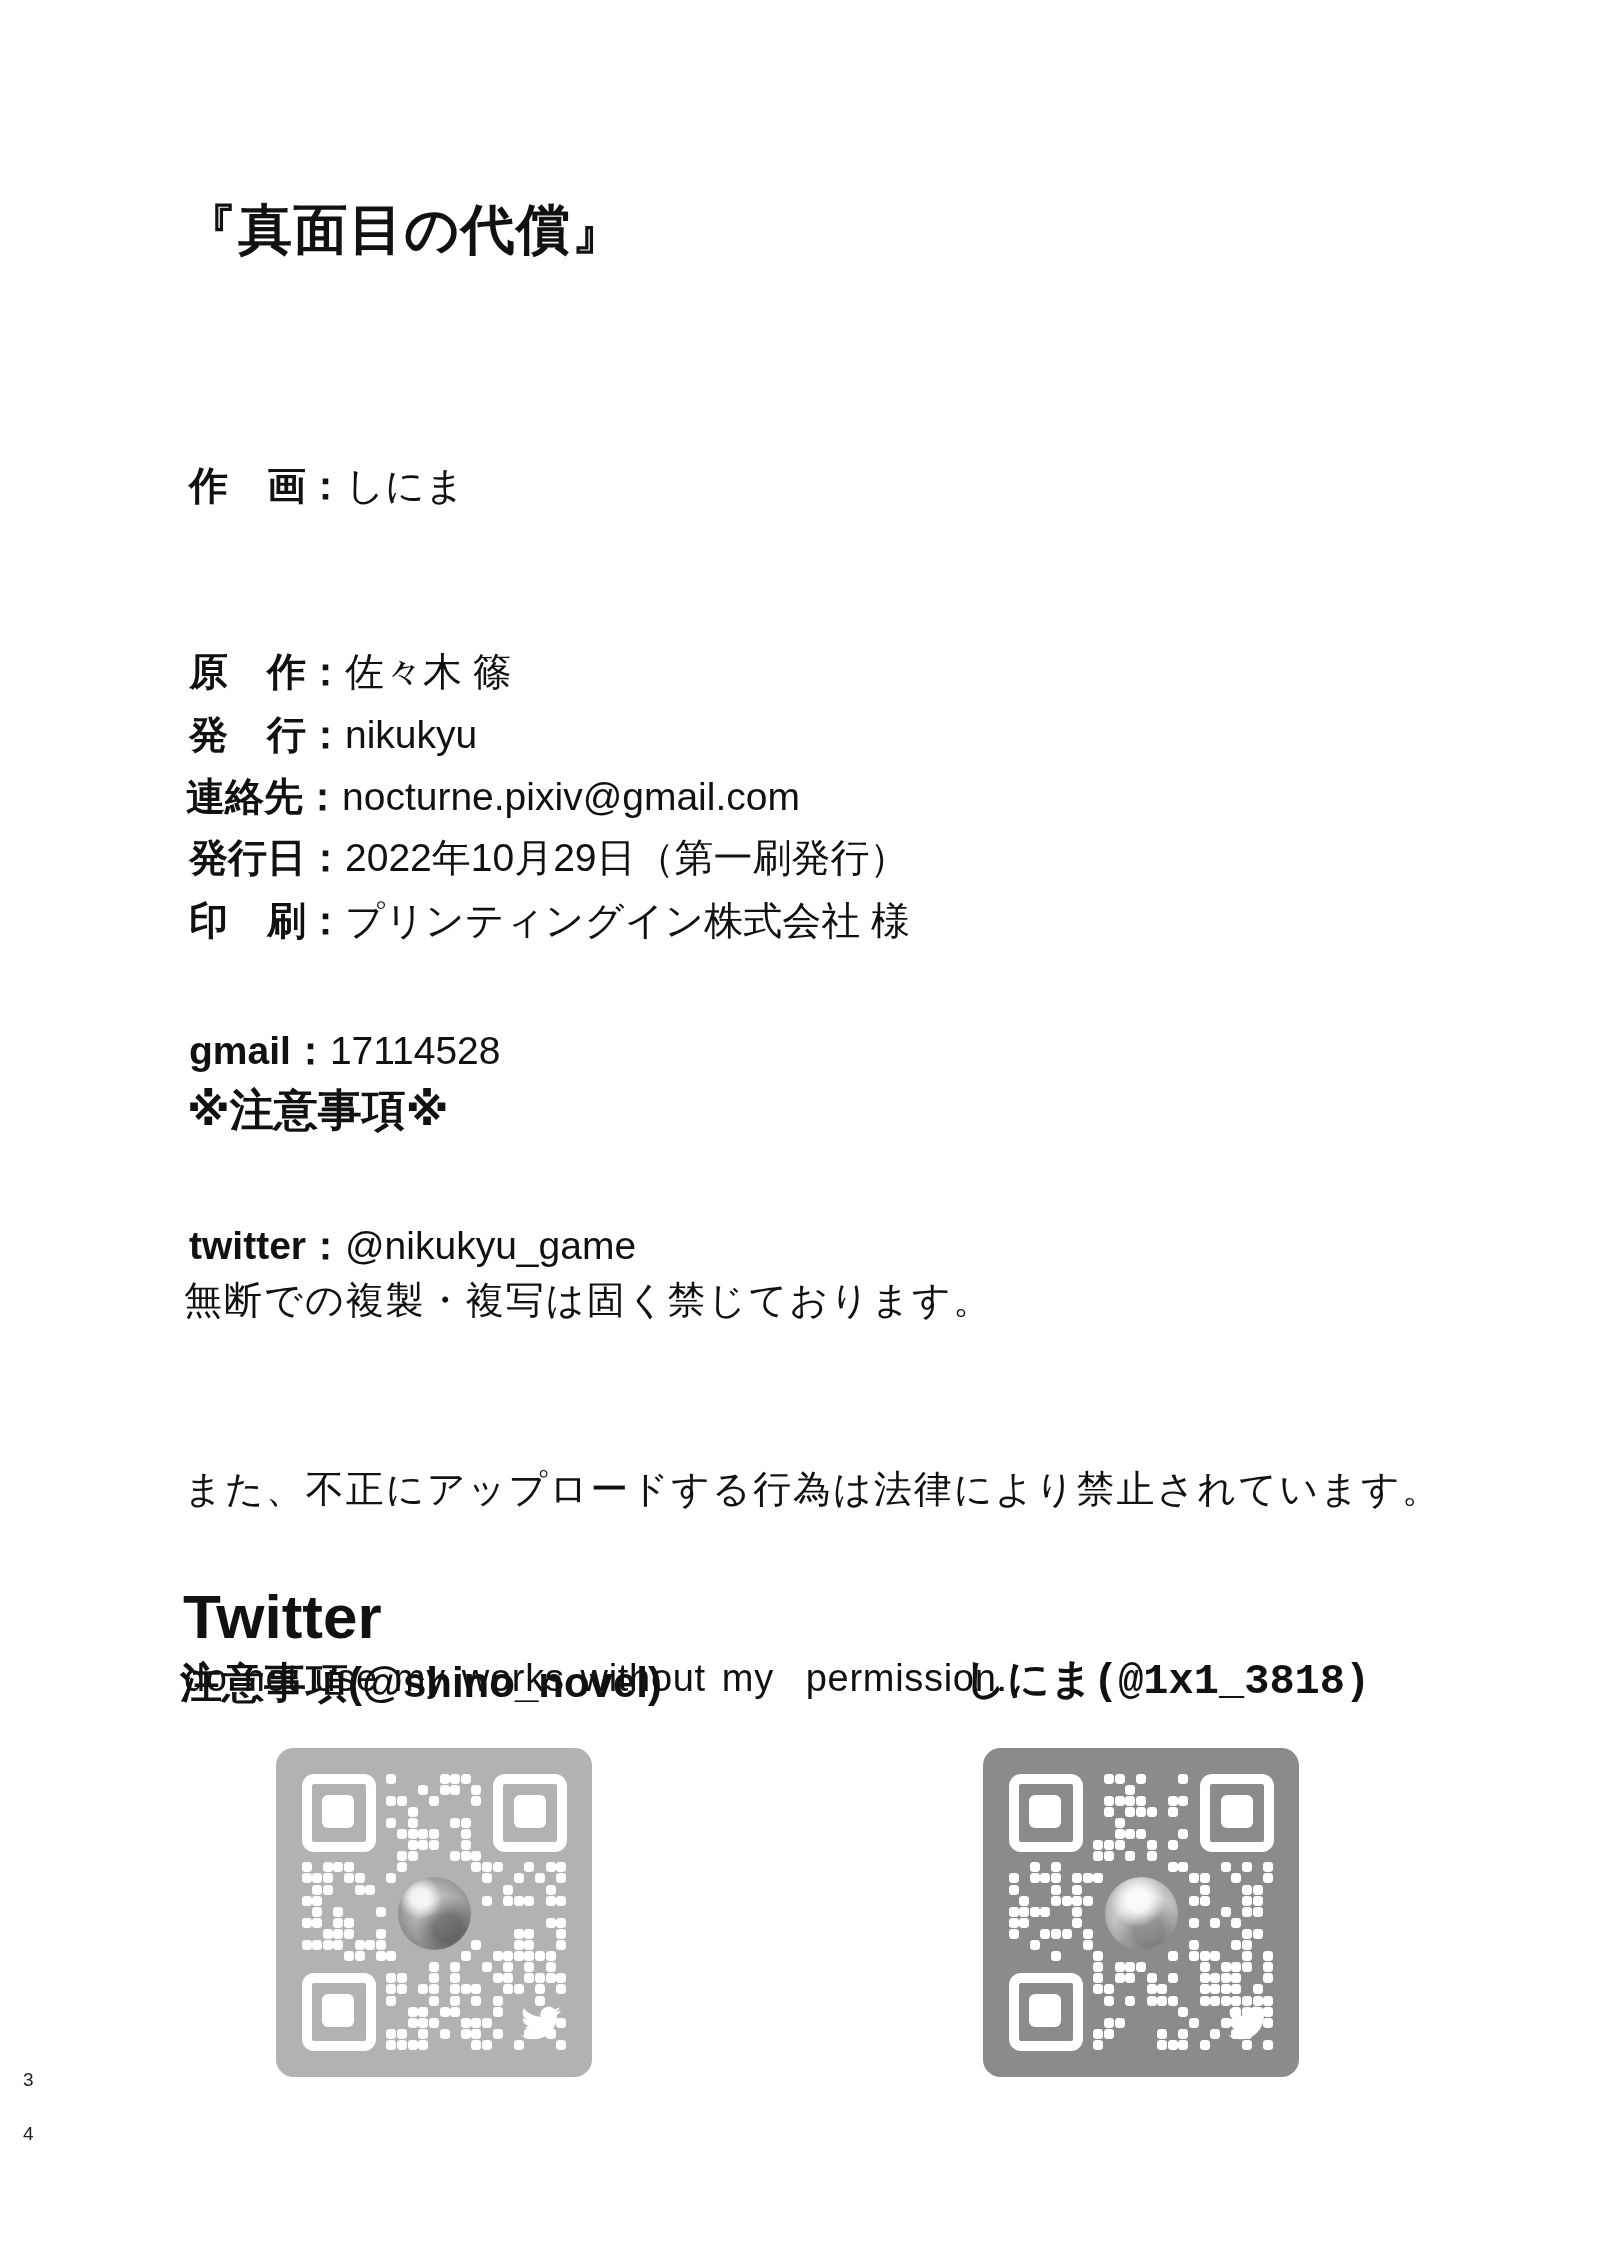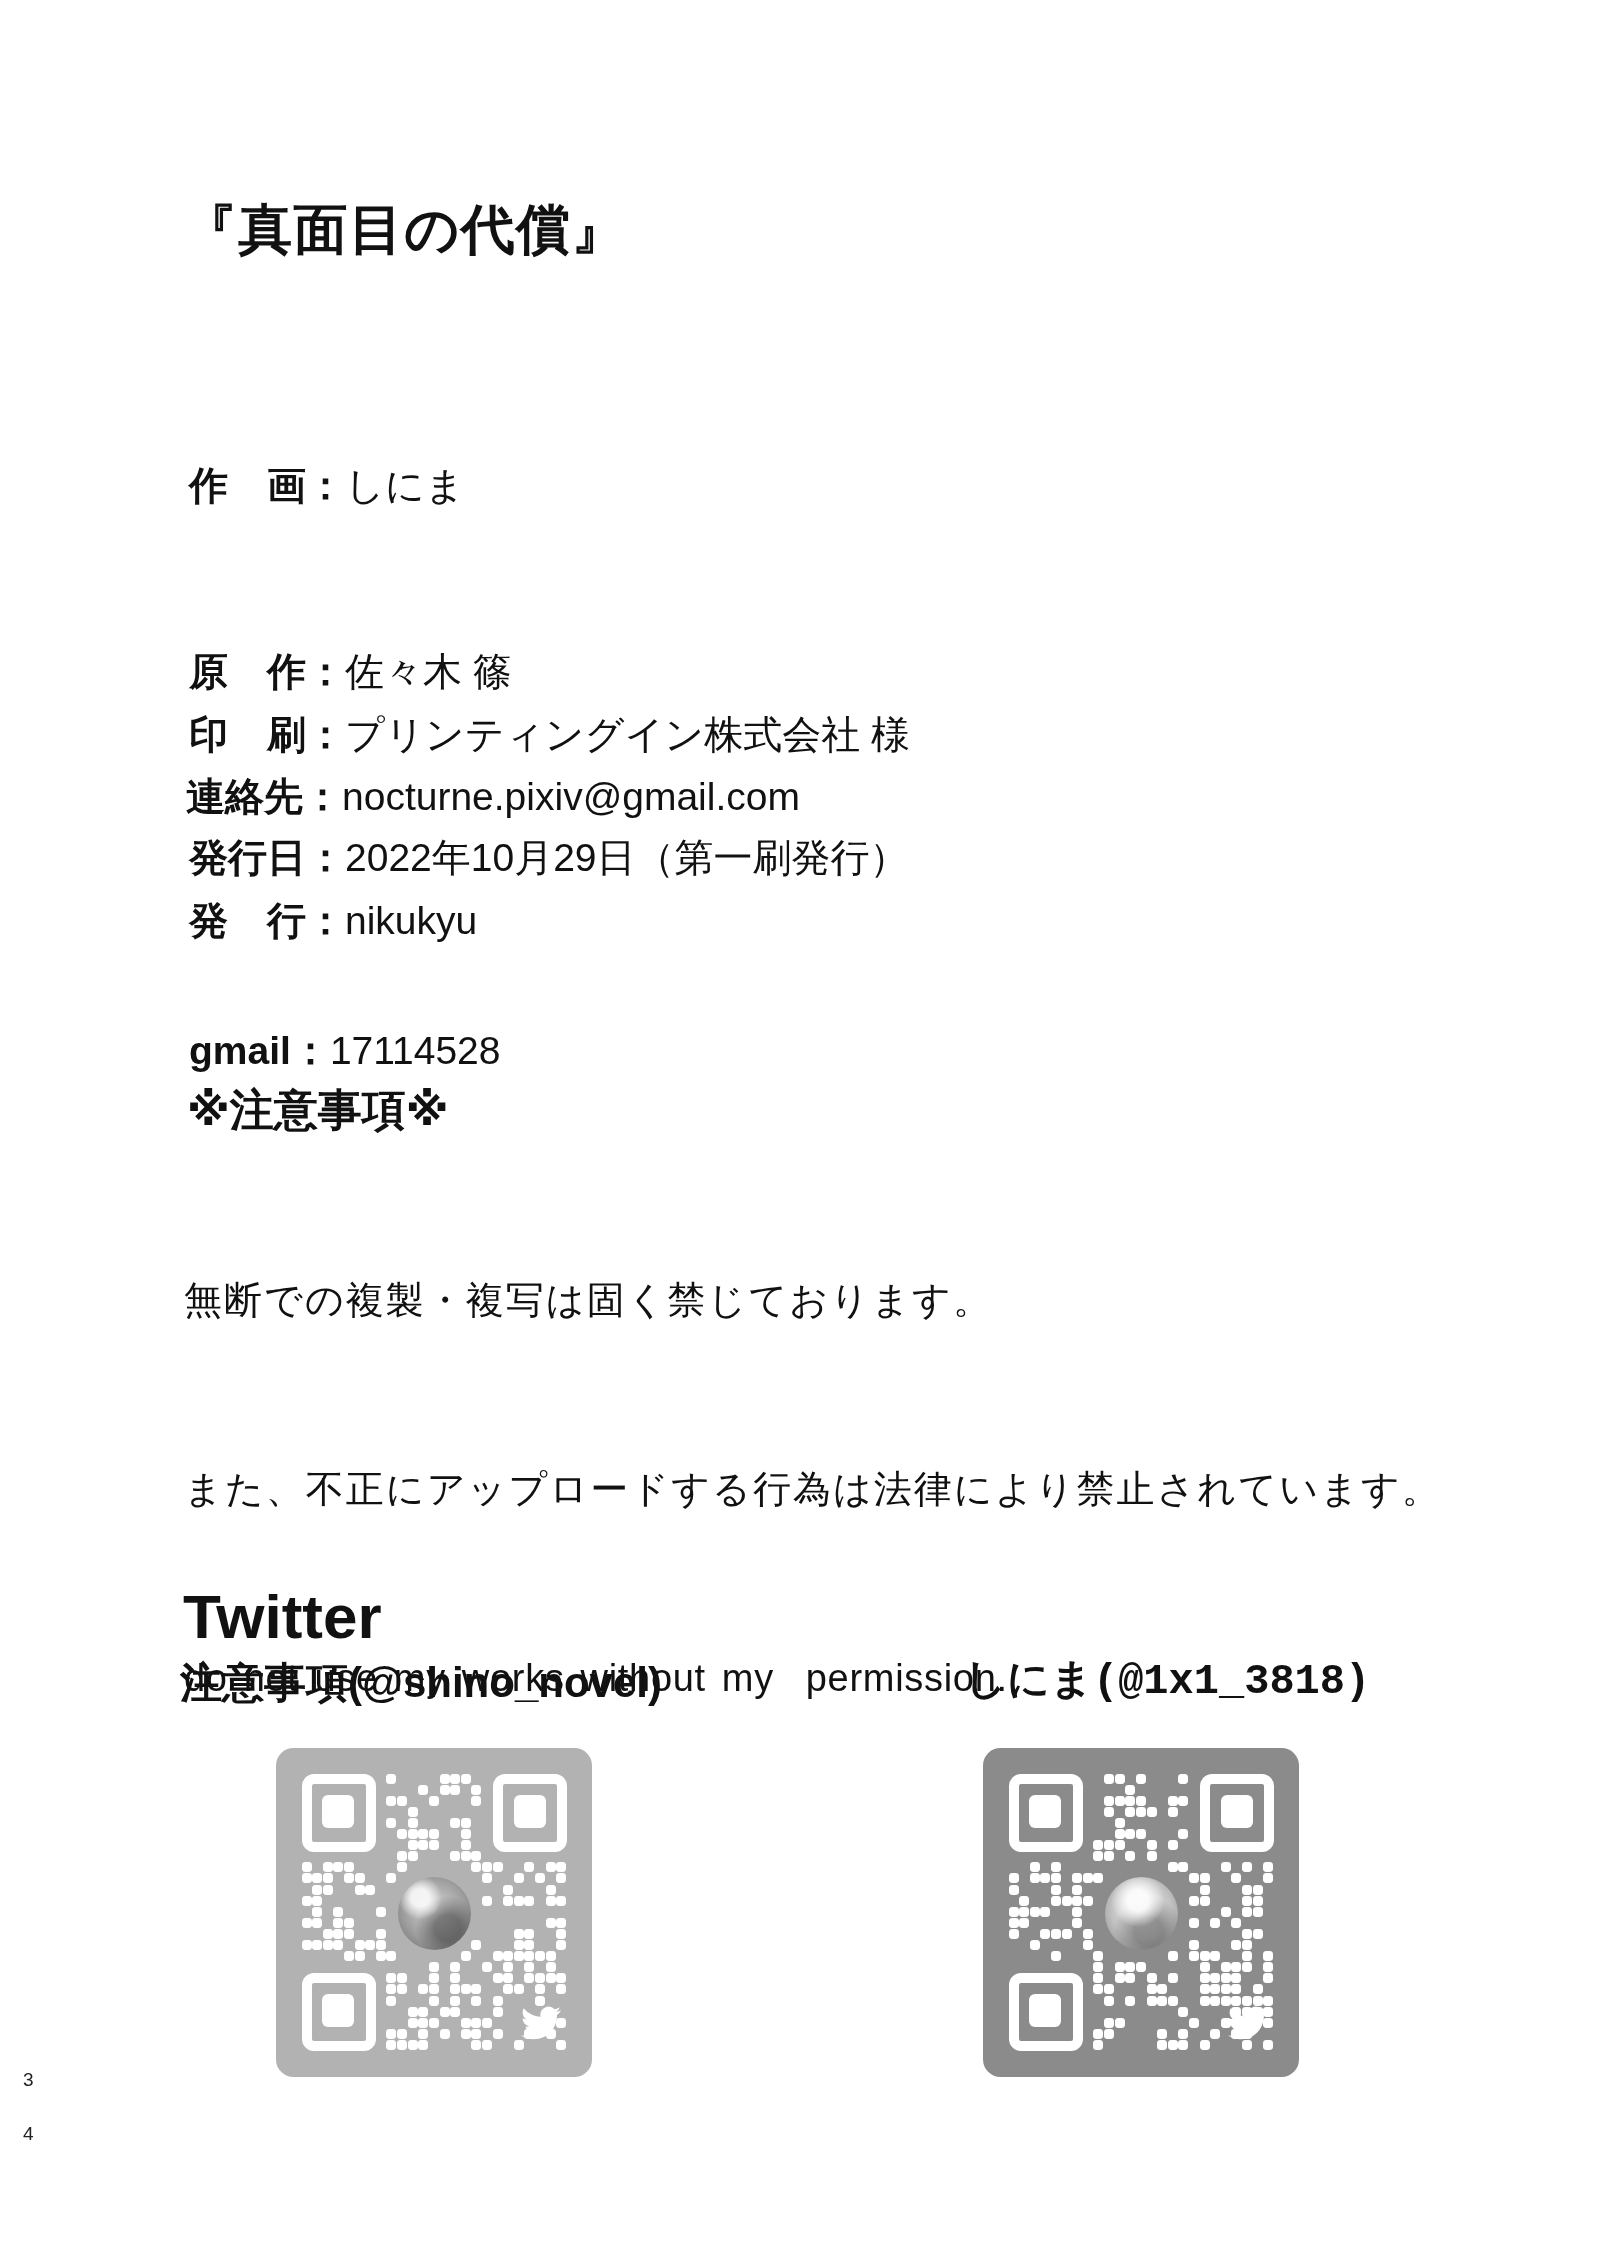--- a/index.html
+++ b/index.html
@@ -87,28 +87,29 @@
 
   <div class="abs title">『真面目の代償』</div>
 
   <div class="abs block credits">
     <div><span class="lbl">作　画</span><span class="lbl">：</span><span class="val">しにま</span></div>
     <div><span class="lbl">原　作</span><span class="lbl">：</span><span class="val">佐々木 篠</span></div>
     <div><span class="lbl">発行日</span><span class="lbl">：</span><span class="val">2022年10月29日（第一刷発行）</span></div>
   </div>
 
   <div class="abs block publishing">
+    <div><span class="lbl">発　行</span><span class="lbl">：</span><span class="val">nikukyu</span></div>
     <div><span class="lbl">印　刷</span><span class="lbl">：</span><span class="val">プリンティングイン株式会社 様</span></div>
-    <div><span class="lbl">発　行</span><span class="lbl">：</span><span class="val">nikukyu</span></div>
   </div>
 
   <div class="abs block contact"><span class="lbl">連絡先</span><span class="lbl">：</span><span class="val">nocturne.pixiv@gmail.com</span></div>
 
   <div class="abs block accounts">
     <div><span class="lbl">gmail</span><span class="lbl">：</span><span class="val">17114528</span></div>
+    <div><span class="lbl">twitter</span><span class="lbl">：</span><span class="val">@nikukyu_game</span></div>
   </div>
 
   <div class="abs notice-heading">※注意事項※</div>
 
   <div class="abs block notice-body">
     <div class="notice-line">無断での複製・複写は固く禁じております。</div>
     <div class="notice-line">また、不正にアップロードする行為は法律により禁止されています。</div>
     <div class="notice-line en">do not use my works without my  permission.</div>
   </div>
 

